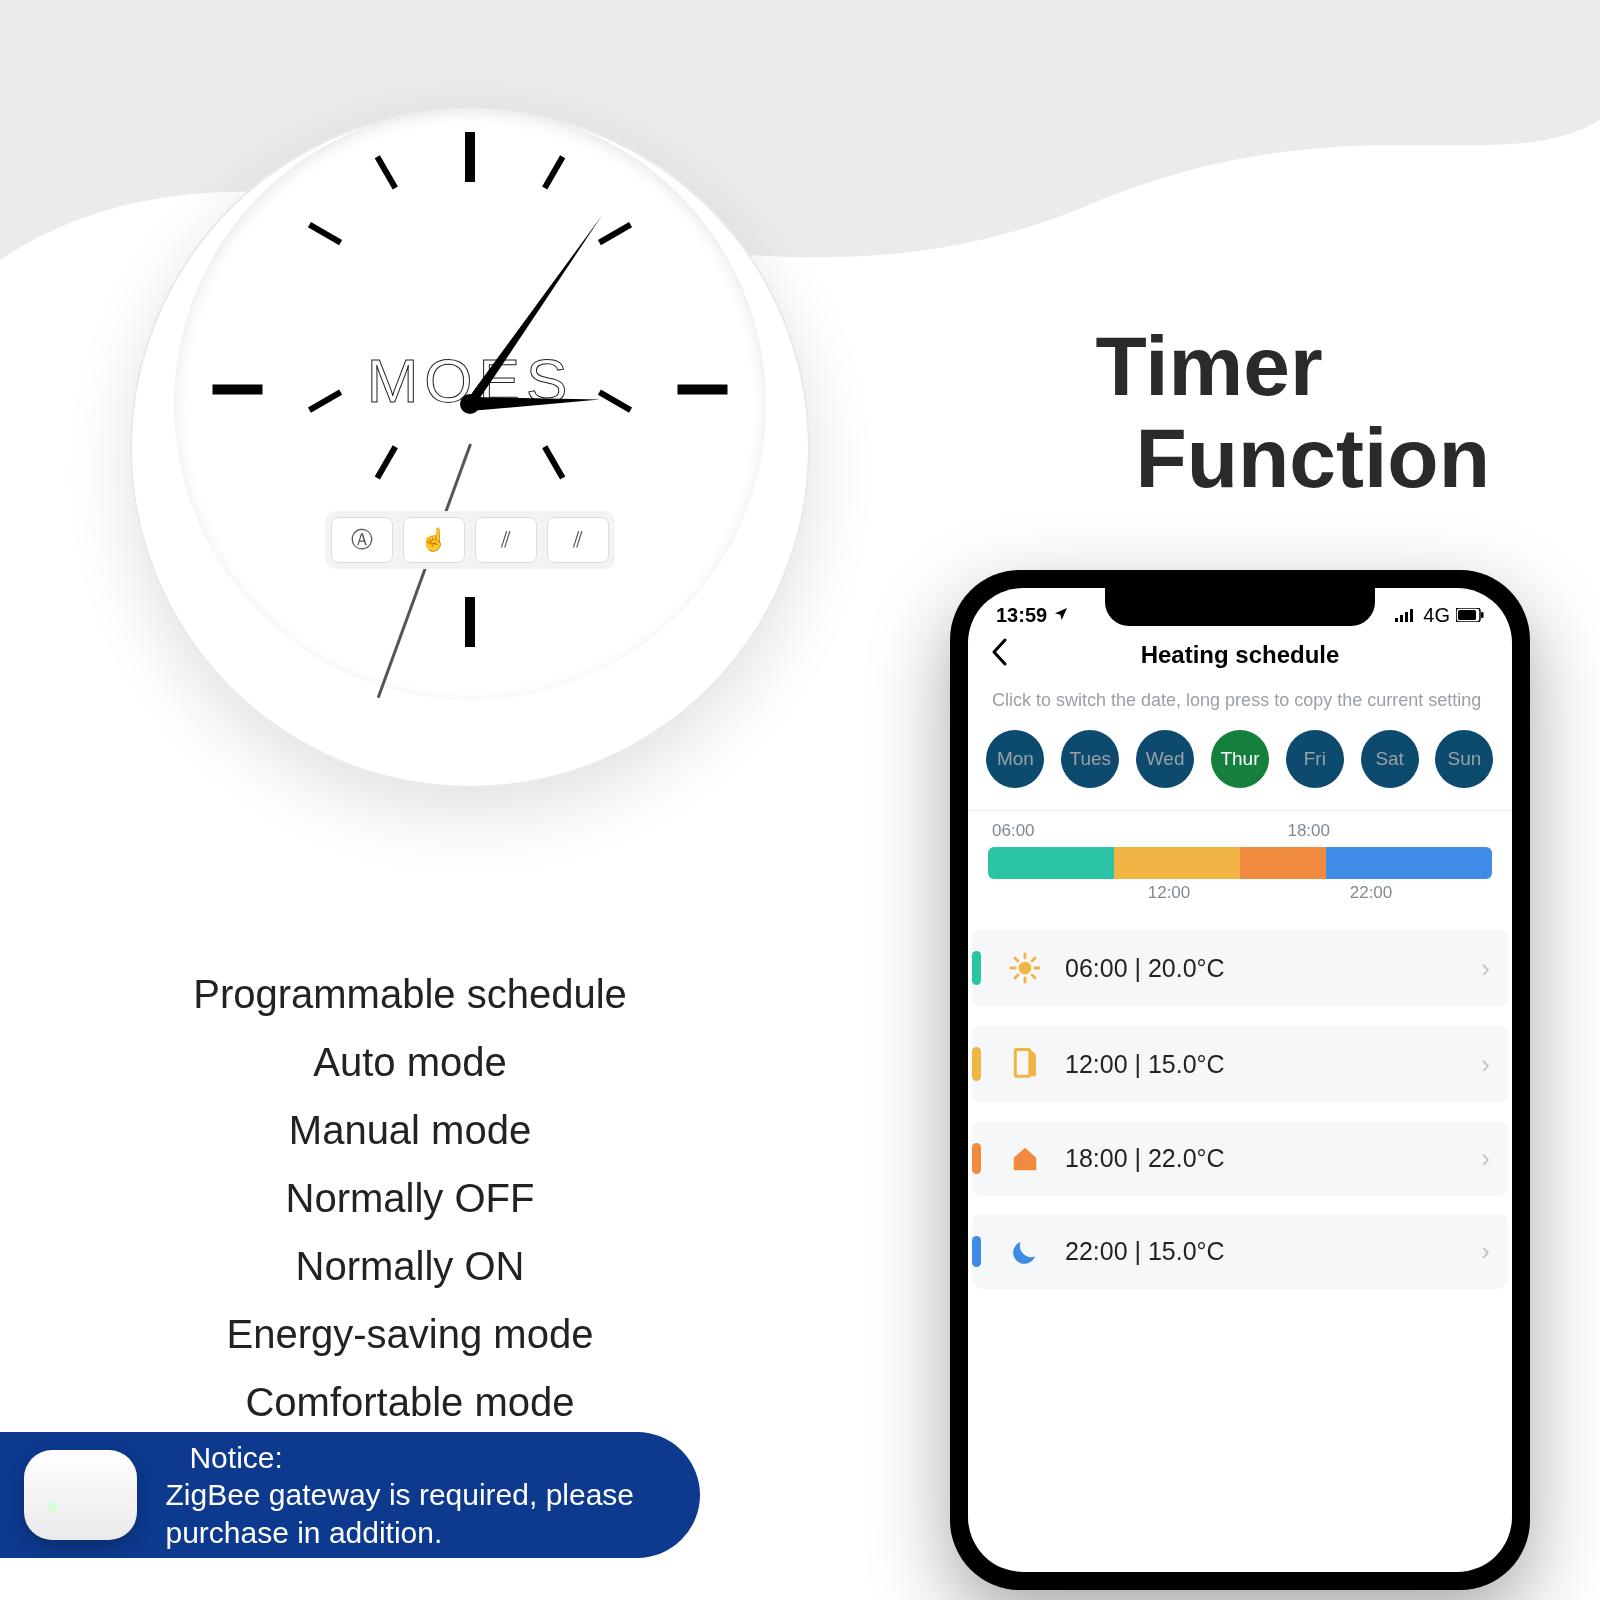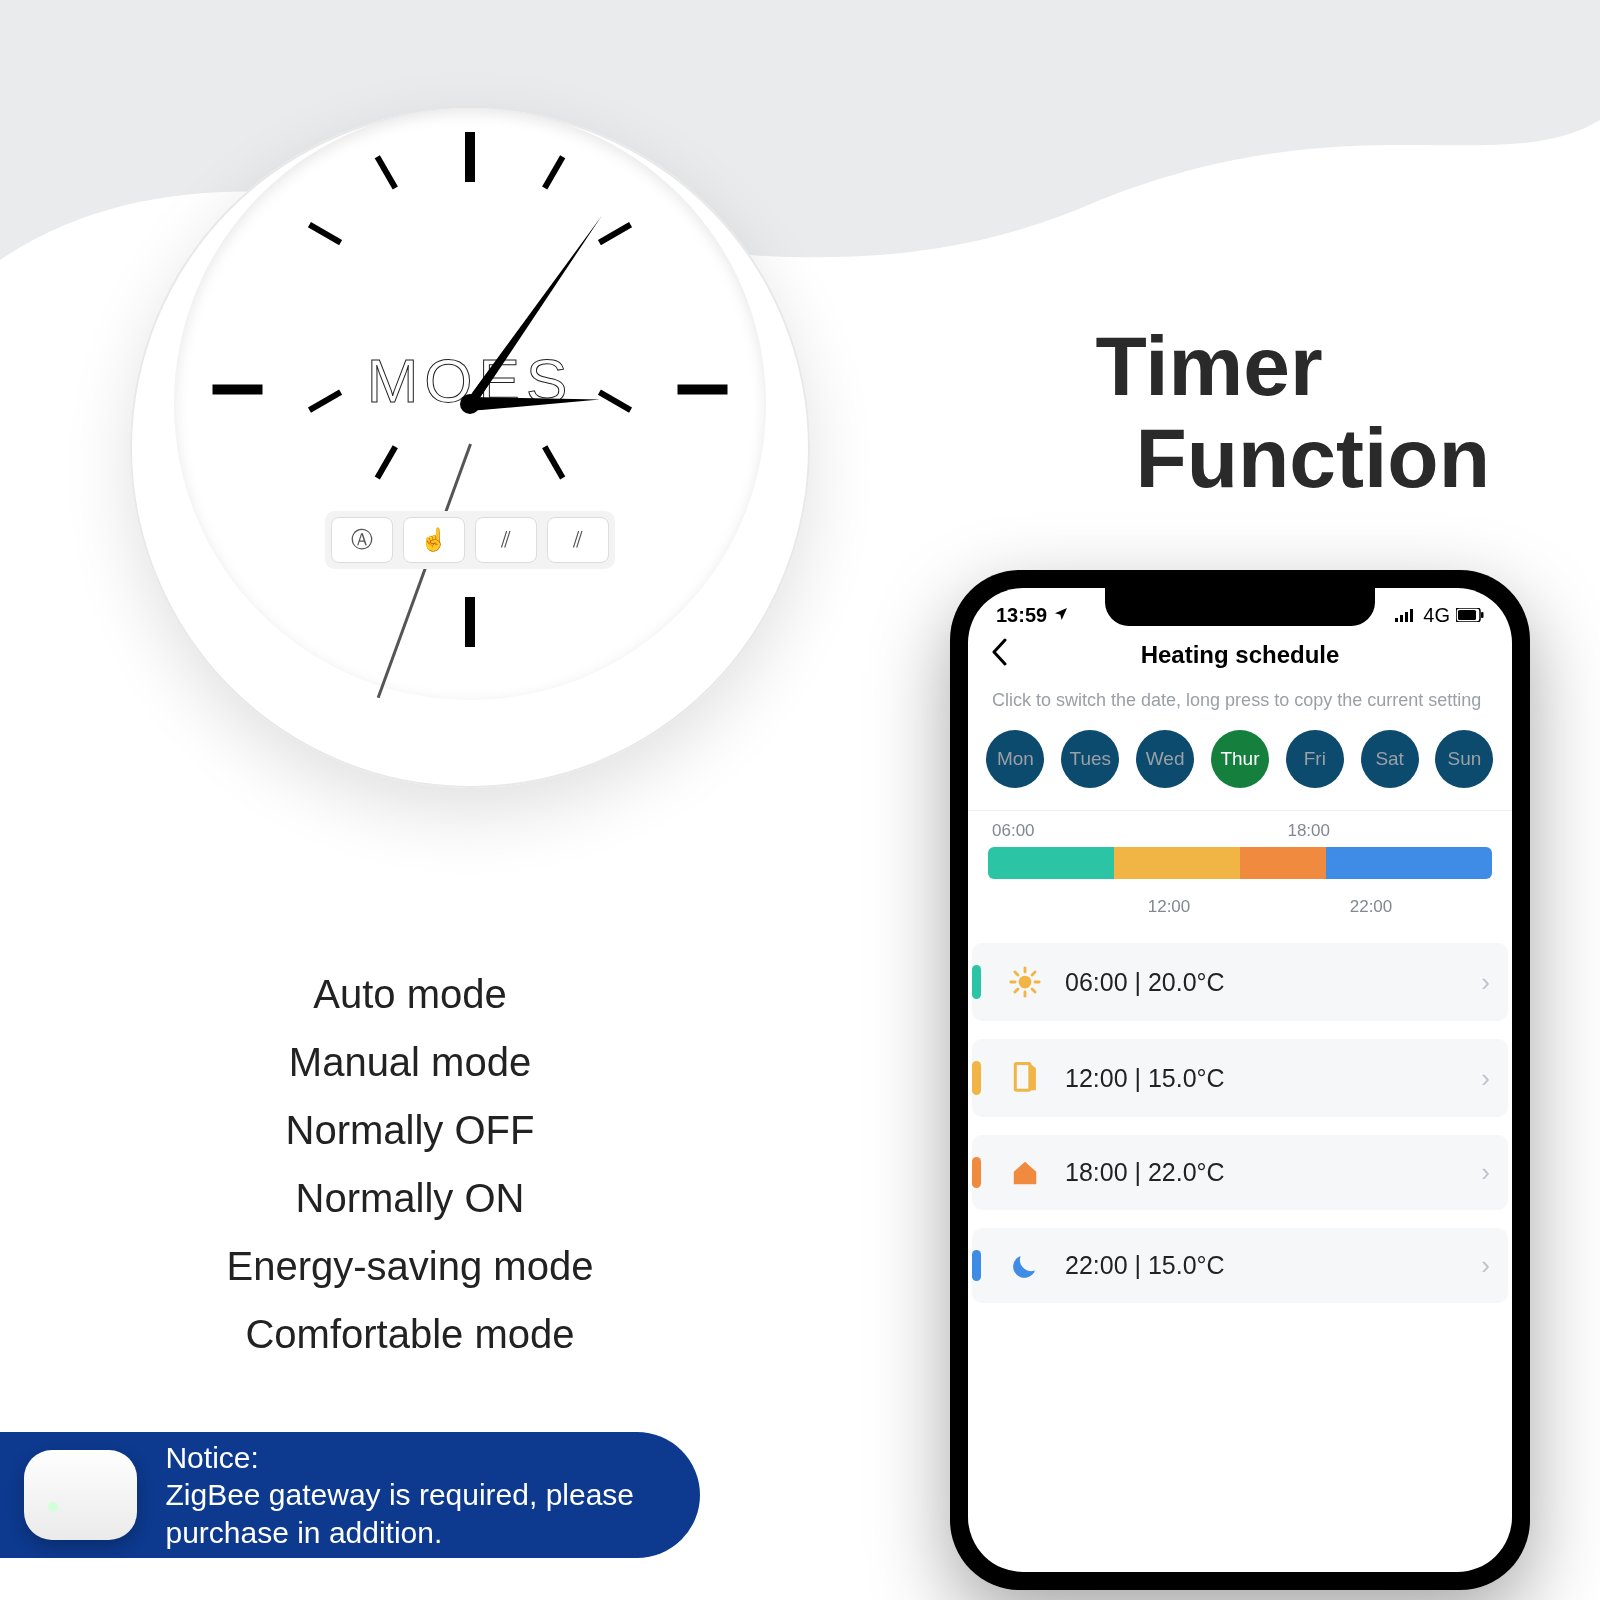--- a/index.html
+++ b/index.html
@@ -161,21 +161,21 @@
 }
 .gateway-img::after {
   content: '';
   position: absolute;
   bottom: 28px; left: 24px;
   width: 10px; height: 10px;
   border-radius: 50%;
   background: #d2ffd8;
 }
 .notice-text { font-size: 30px; line-height: 1.25; }
-.notice-text .nt-title { display: block; }
+.notice-text .nt-title { display: block; margin-left: 24px; }
 
 
 .phone {
   position: absolute;
   right: 70px;
   top: 570px;
   width: 580px;
   height: 1020px;
   background: #000;
   border-radius: 70px;
@@ -258,21 +258,21 @@
   border-top: 1px solid #eee;
 }
 .tl-top-labels, .tl-bot-labels {
   font-size: 17px;
   color: #808892;
   display: flex;
 }
 .tl-top-labels { justify-content: space-between; padding: 0 2px 6px; }
 .tl-top-labels span:first-child { margin-left: 2px; }
 .tl-top-labels span:last-child { margin-right: 160px; }
-.tl-bot-labels { justify-content: space-around; padding-top: 18px; }
+.tl-bot-labels { justify-content: space-around; padding-top: 4px; }
 .tl-bot-labels span:first-child { margin-left: 80px; }
 .tl-bot-labels span:last-child { margin-right: 20px; }
 .tl-bar {
   height: 32px;
   border-radius: 6px;
   overflow: hidden;
   display: flex;
 }
 .seg { height: 100%; }
 .seg.c1 { background: #2bc4a4; }
@@ -345,20 +345,21 @@
     </div>
   </div>
 </div>
 
 <div class="headline">
   <span>Timer</span>
   <span>Function</span>
 </div>
 
 <div class="features">
+  <div>Programmable schedule</div>
   <div>Auto mode</div>
   <div>Manual mode</div>
   <div>Normally OFF</div>
   <div>Normally ON</div>
   <div>Energy-saving mode</div>
   <div>Comfortable mode</div>
 </div>
 
 <div class="notice">
   <div class="gateway-img"></div>

